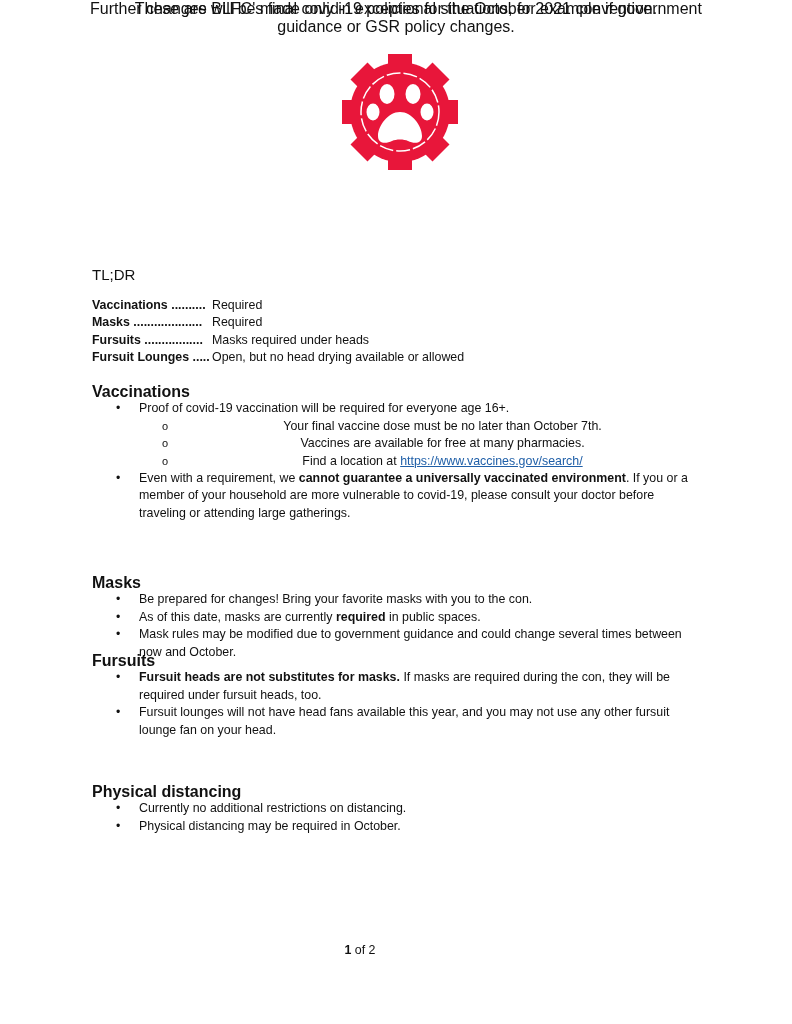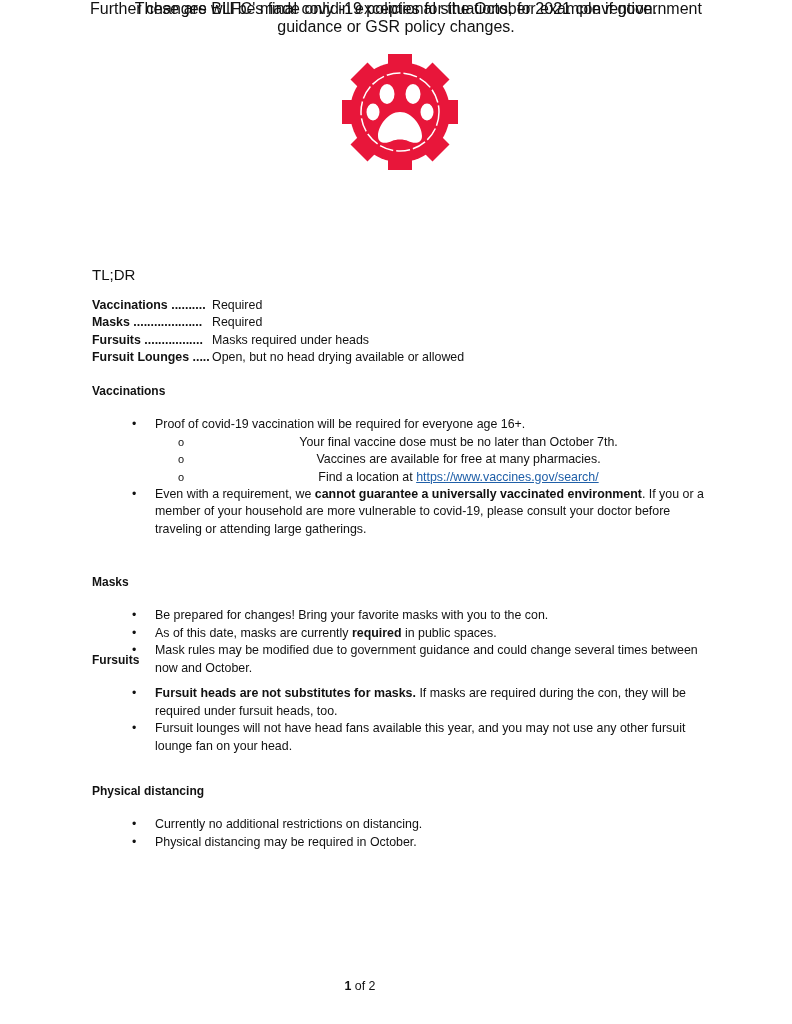--- a/index.html
+++ b/index.html
@@ -5,28 +5,28 @@
   html, body { margin:0; padding:0; background:#ffffff; }
   body { width:792px; height:1024px; position:relative; overflow:hidden;
          font-family:"Liberation Sans", sans-serif; color:#111; }
   .logo { position:absolute; left:340px; top:52px; width:120px; height:120px; }
   .intro { position:absolute; left:60px; width:672px; text-align:center; }
   .tldr { position:absolute; left:92px; top:266px; font-size:15px; }
   .summary { position:absolute; left:92px; top:297px; font-size:12.4px; line-height:17.4px; }
   .summary .row { display:flex; }
   .summary .k { width:120px; font-weight:bold; white-space:nowrap; }
   .sec { position:absolute; left:92px; font-size:12.4px; line-height:17.4px; }
-  .sec h3 { margin:0; font-size:12px; font-weight:bold; }
-  .sec ul { margin:16px; padding:0; list-style:none; }
+  .sec h3 { margin:0; font-size:16px; font-weight:bold; }
+  .sec ul { margin:0; padding:0; list-style:none; }
   .sec li.b { position:relative; padding-left:47px; width:560px; }
   .sec li.b::before { content:"\2022"; position:absolute; left:24px; top:0; }
   .sec li.s { position:relative; padding-left:94px;text-align:center; }
   .sec li.s::before { content:"o"; position:absolute; left:70px; top:0; font-size:11px; }
   a.link { color:#1f5fa8; }
-  .pgnum { position:absolute; left:0; width:720px; top:943px; text-align:center; font-size:12.4px;margin-top:36px; }
+  .pgnum { position:absolute; left:0; width:720px; top:943px; text-align:center; font-size:12.4px; }
 </style>
 </head>
 <body>
 
 <svg class="logo" viewBox="0 0 120 120">
   <g fill="#e8163a">
     <circle cx="60" cy="60" r="50"></circle>
     <rect x="48" y="2" width="24" height="18"></rect>
     <rect x="48" y="100" width="24" height="18"></rect>
     <rect x="2" y="48" width="18" height="24"></rect>

